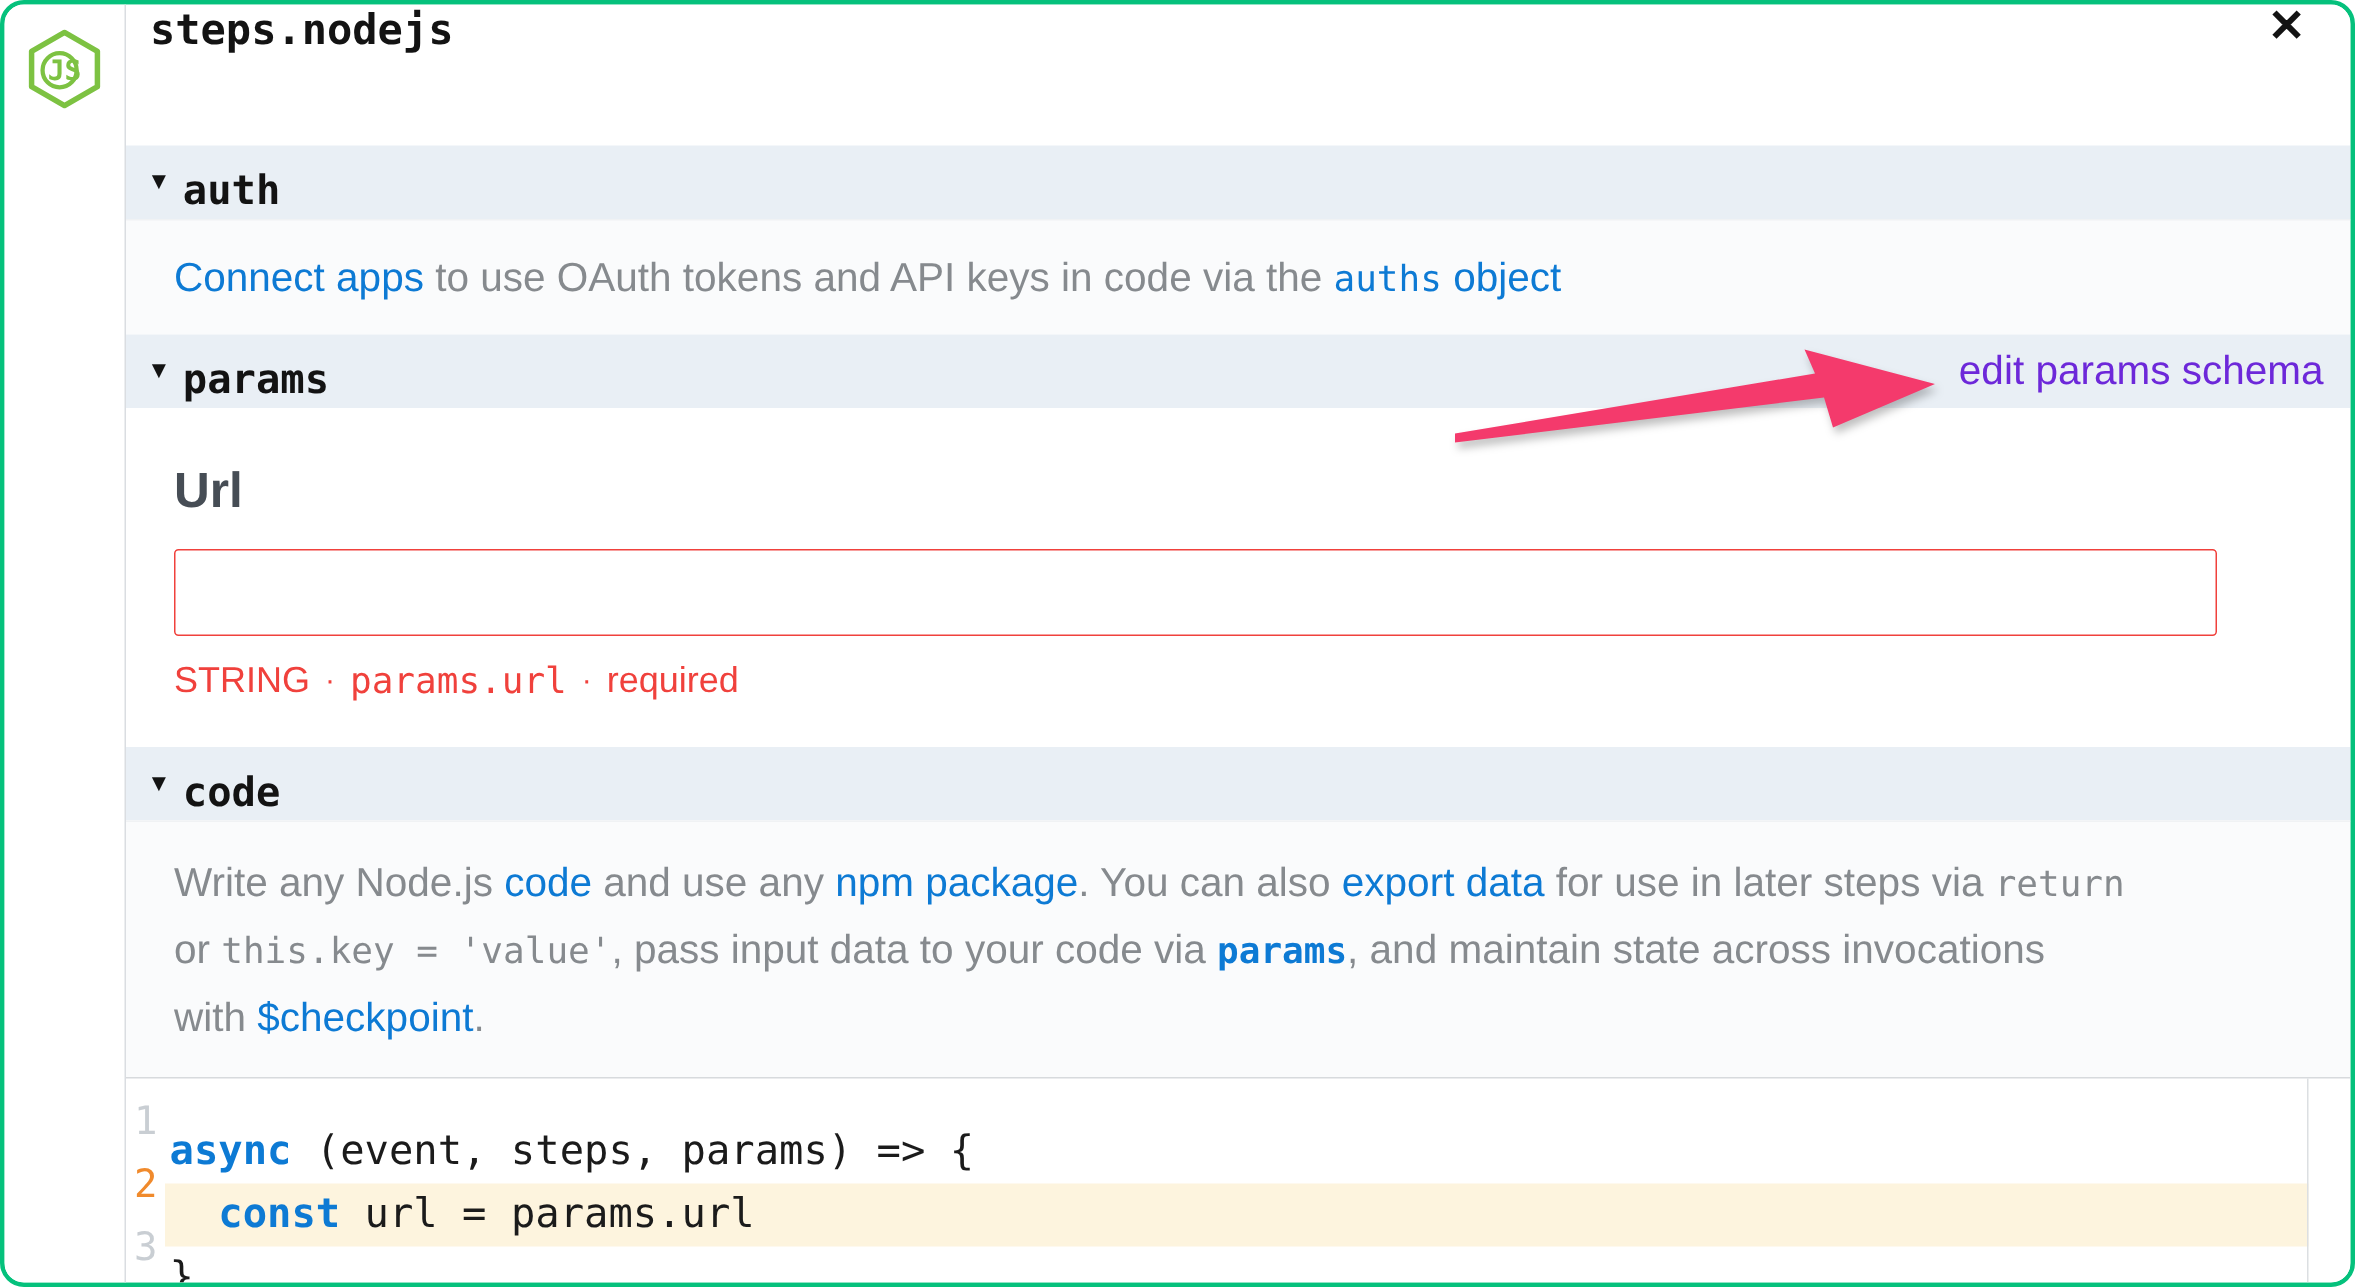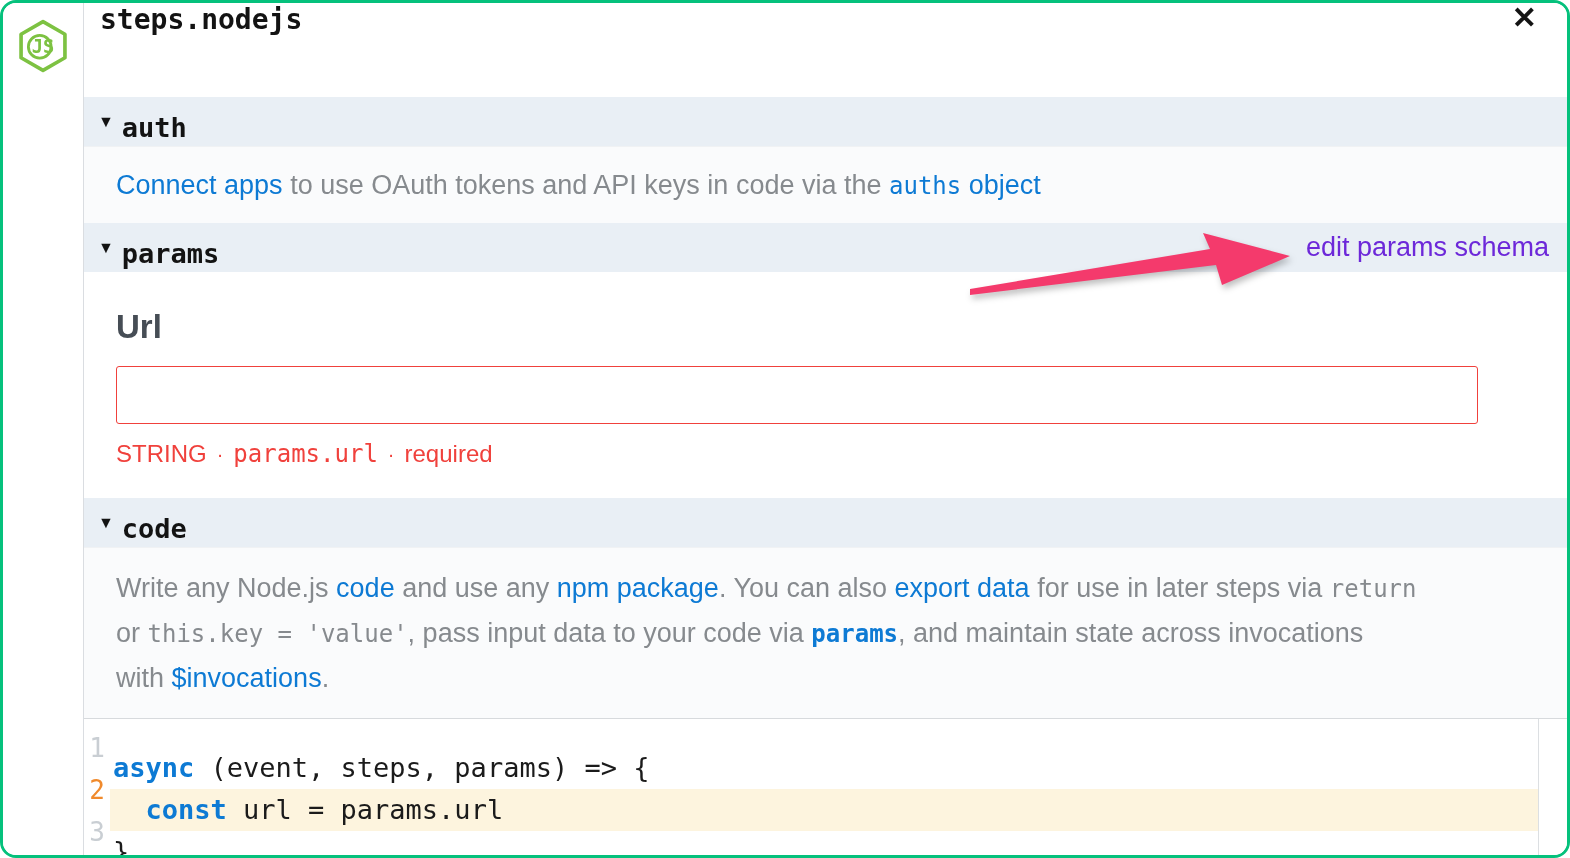--- a/index.html
+++ b/index.html
@@ -174,21 +174,21 @@
       </div>
     </div>
 
     <div class="section-header">
       <span class="tri">▼</span>
       <span class="section-label">code</span>
     </div>
     <div class="desc">
       <div><span>Write any Node.js </span><span class="lnk">code</span><span> and use any </span><span class="lnk">npm package</span><span>. You can also </span><span class="lnk">export data</span><span> for use in later steps via </span><span class="mono mono-gray">return</span></div>
       <div><span>or </span><span class="mono mono-gray">this.key = 'value'</span><span>, pass input data to your code via </span><span class="mono mono-blue">params</span><span>, and maintain state across invocations</span></div>
-      <div><span>with </span><span class="lnk">$invocations</span><span>.</span></div>
+      <div><span>with </span><span class="lnk">$checkpoint</span><span>.</span></div>
     </div>
 
     <div class="editor">
       <div class="editor-line">
         <span class="gutter">1</span>
         <span class="line-content"><span></span><span class="kw">async</span><span> (event, steps, params) =&gt; {</span></span>
       </div>
       <div class="editor-line">
         <span class="gutter active-num">2</span>
         <span class="line-content active-line"><span>  </span><span class="kw">const</span><span> url = params.url</span></span>

